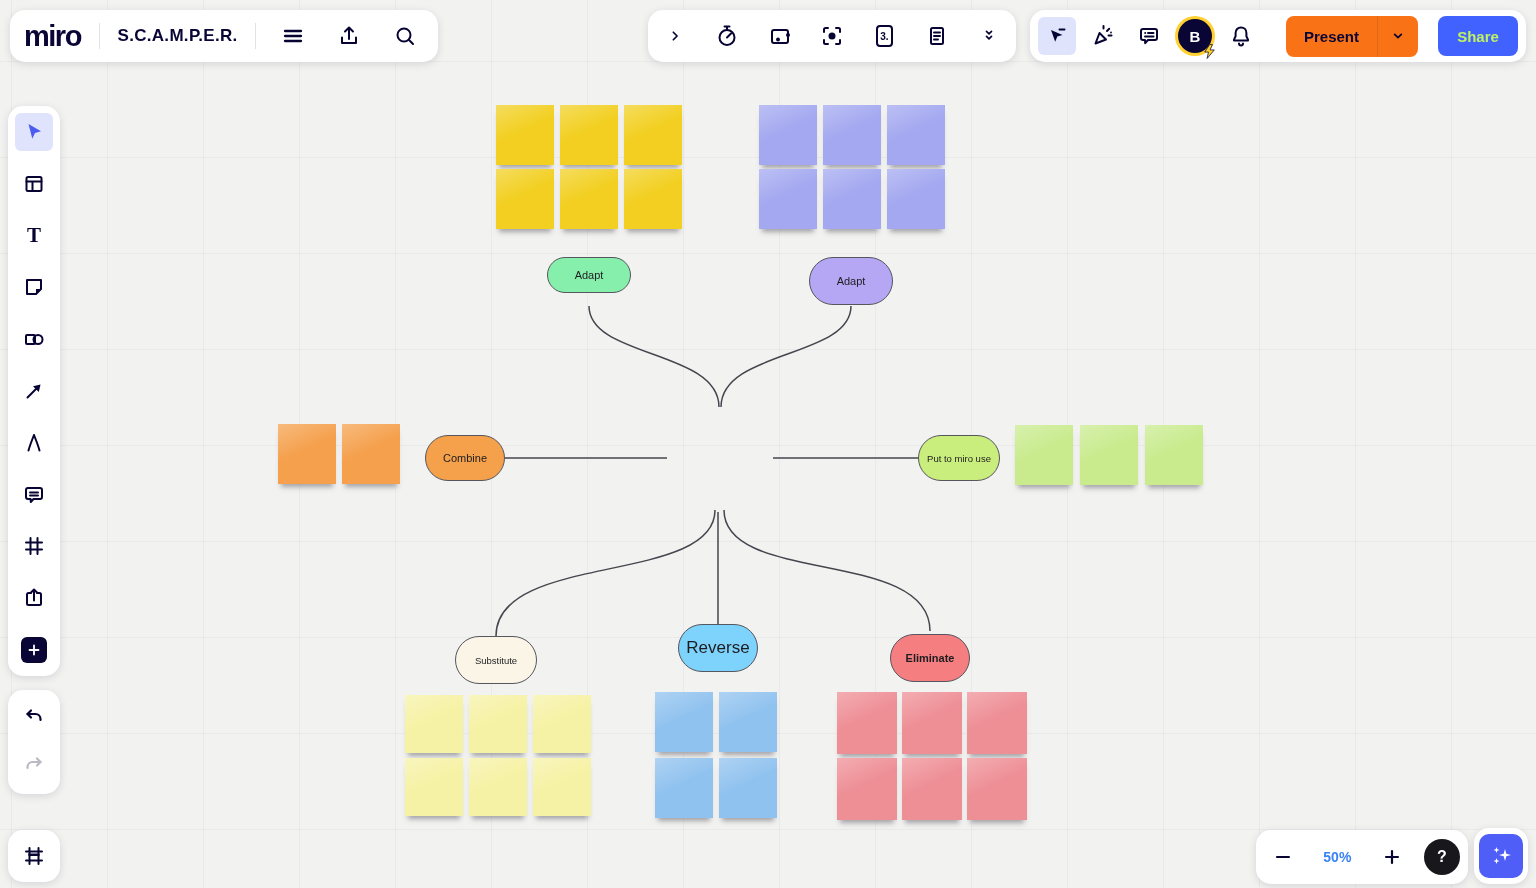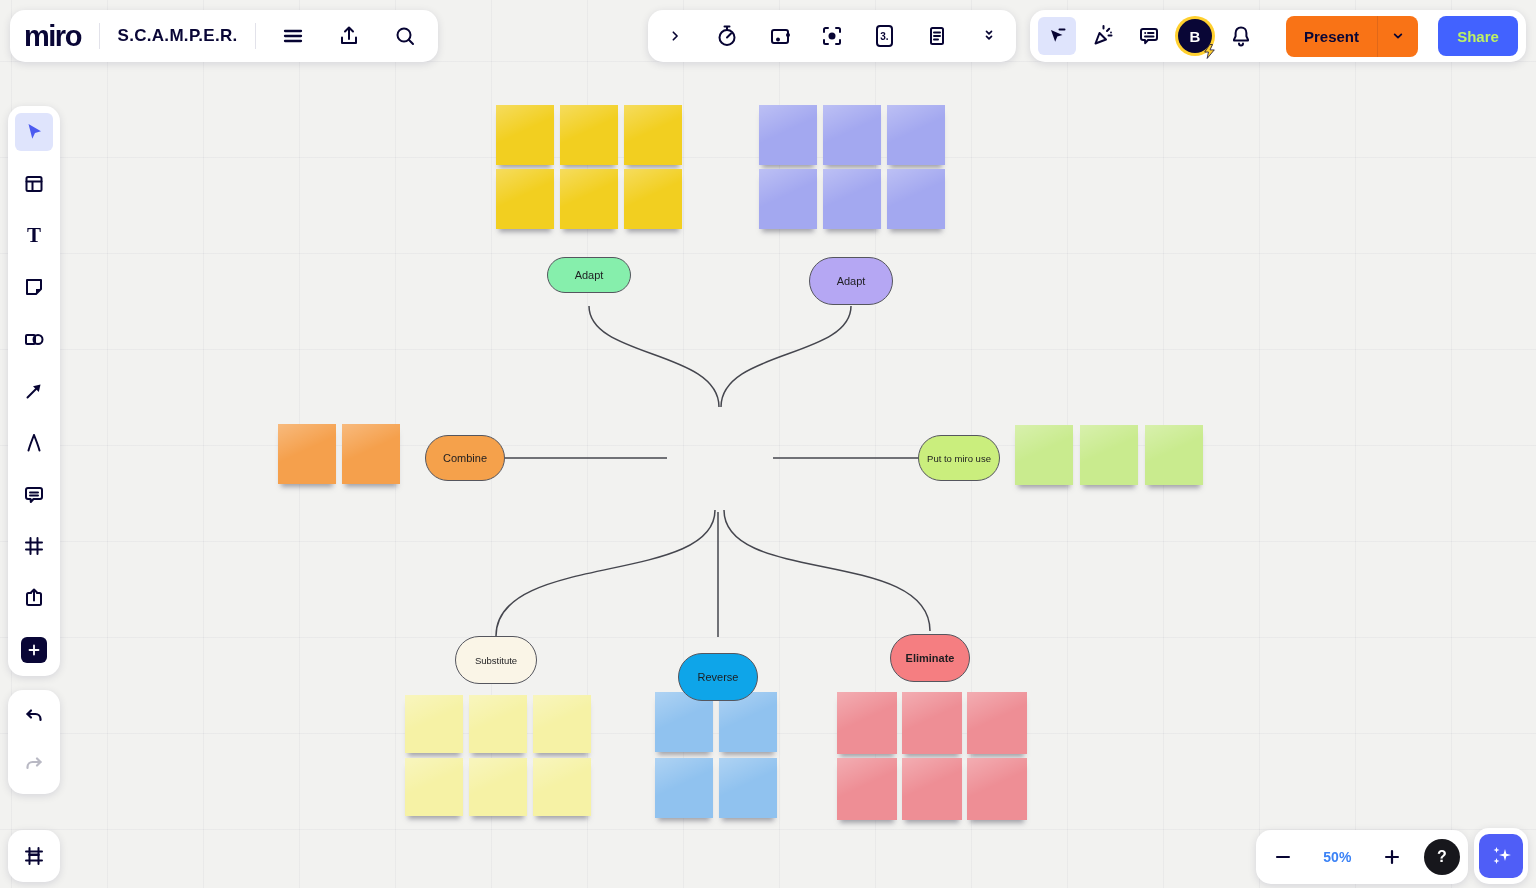--- a/index.html
+++ b/index.html
@@ -127,21 +127,21 @@
       <path d="M718,512 L718,637"></path>
       <path d="M715,510 C715,585 496,552 496,636"></path>
       <path d="M724,510 C724,585 930,548 930,631"></path>
     </svg>
   <div id="nodes-layer">
       <div class="pill" style="left: 547px; top: 257px; width: 84px; height: 36px; background: #86efac; font-size: 11px;">Adapt</div>
       <div class="pill" style="left: 809px; top: 257px; width: 84px; height: 48px; background: rgb(181, 167, 243); font-size: 11px;">Adapt</div>
       <div class="pill" style="left: 425px; top: 435px; width: 80px; height: 46px; background: rgb(245, 161, 75); font-size: 11px;">Combine</div>
       <div class="pill" style="left: 918px; top: 435px; width: 82px; height: 46px; background: rgb(202, 238, 125); font-size: 9.5px;">Put to miro use</div>
       <div class="pill" style="left: 455px; top: 636px; width: 82px; height: 48px; background: rgb(250, 245, 231); font-size: 9.5px;">Substitute</div>
-      <div class="pill" style="left: 678px; top: 653px; width: 80px; height: 48px; background: #0ea5e9; font-size: 11px;">Reverse</div>
+      <div class="pill" style="left: 678px; top: 624px; width: 80px; height: 48px; background: #7dd3fc; font-size: 17px;">Reverse</div>
       <div class="pill" style="left: 890px; top: 634px; width: 80px; height: 48px; background: rgb(245, 126, 129); font-size: 11px; font-weight: bold;">Eliminate</div>
     </div>
 </div>
 
 <div id="tl-panel" class="panel">
   <div class="logo">miro</div>
   <div class="vdiv"></div>
   <div class="board-title">S.C.A.M.P.E.R.</div>
   <div class="vdiv"></div>
   <div class="icon-btn">

